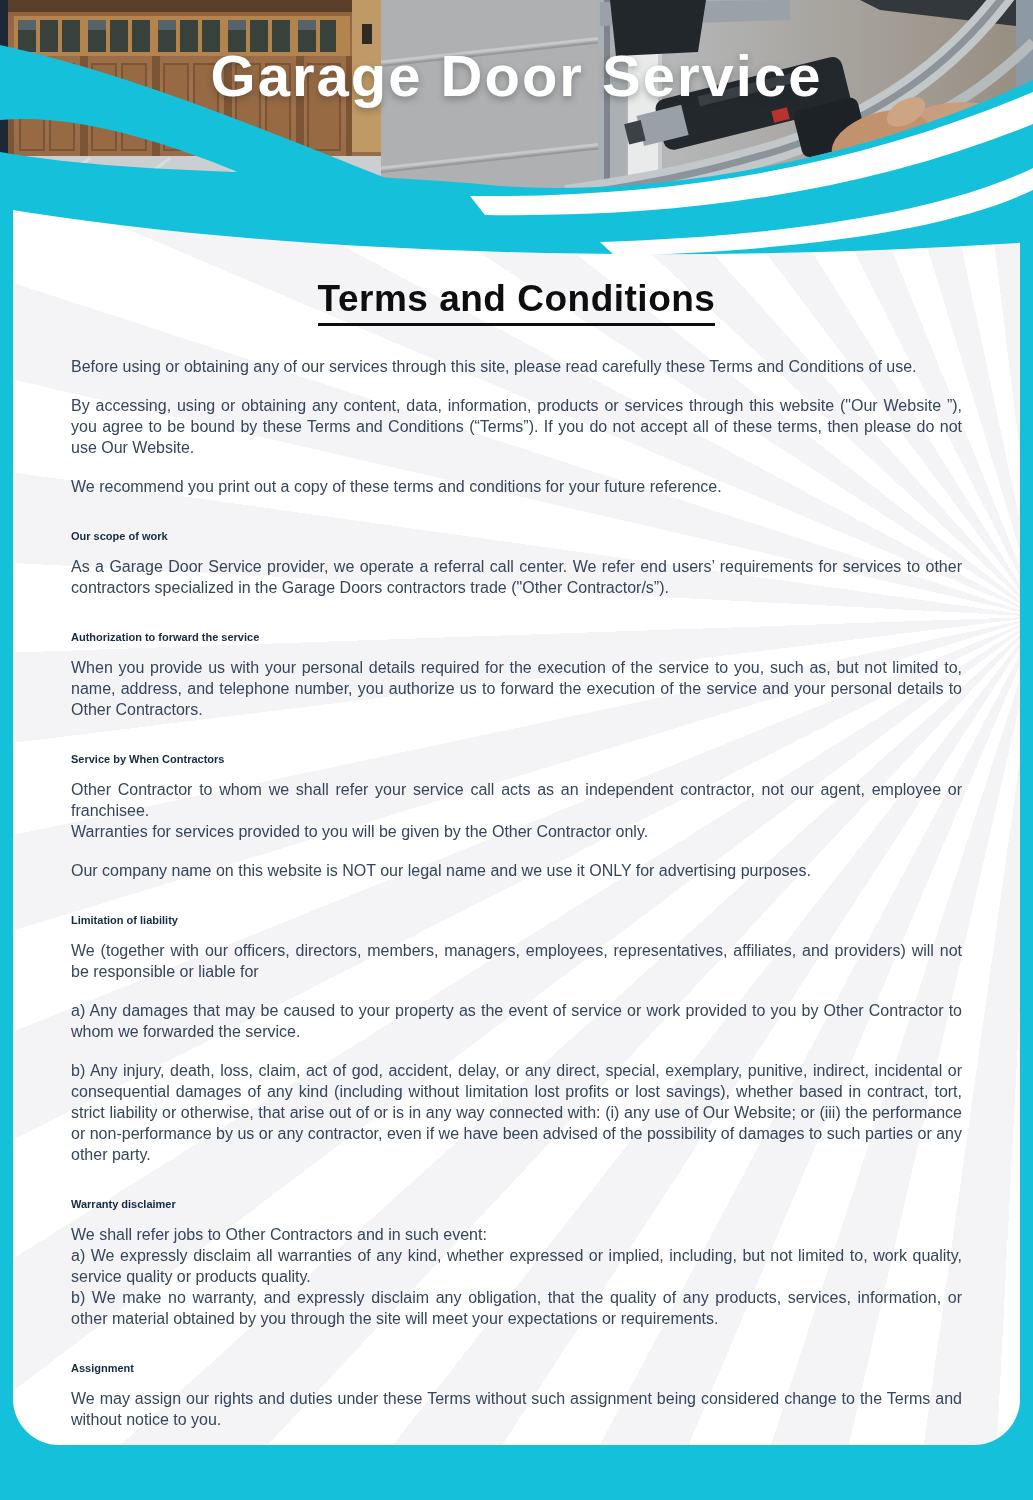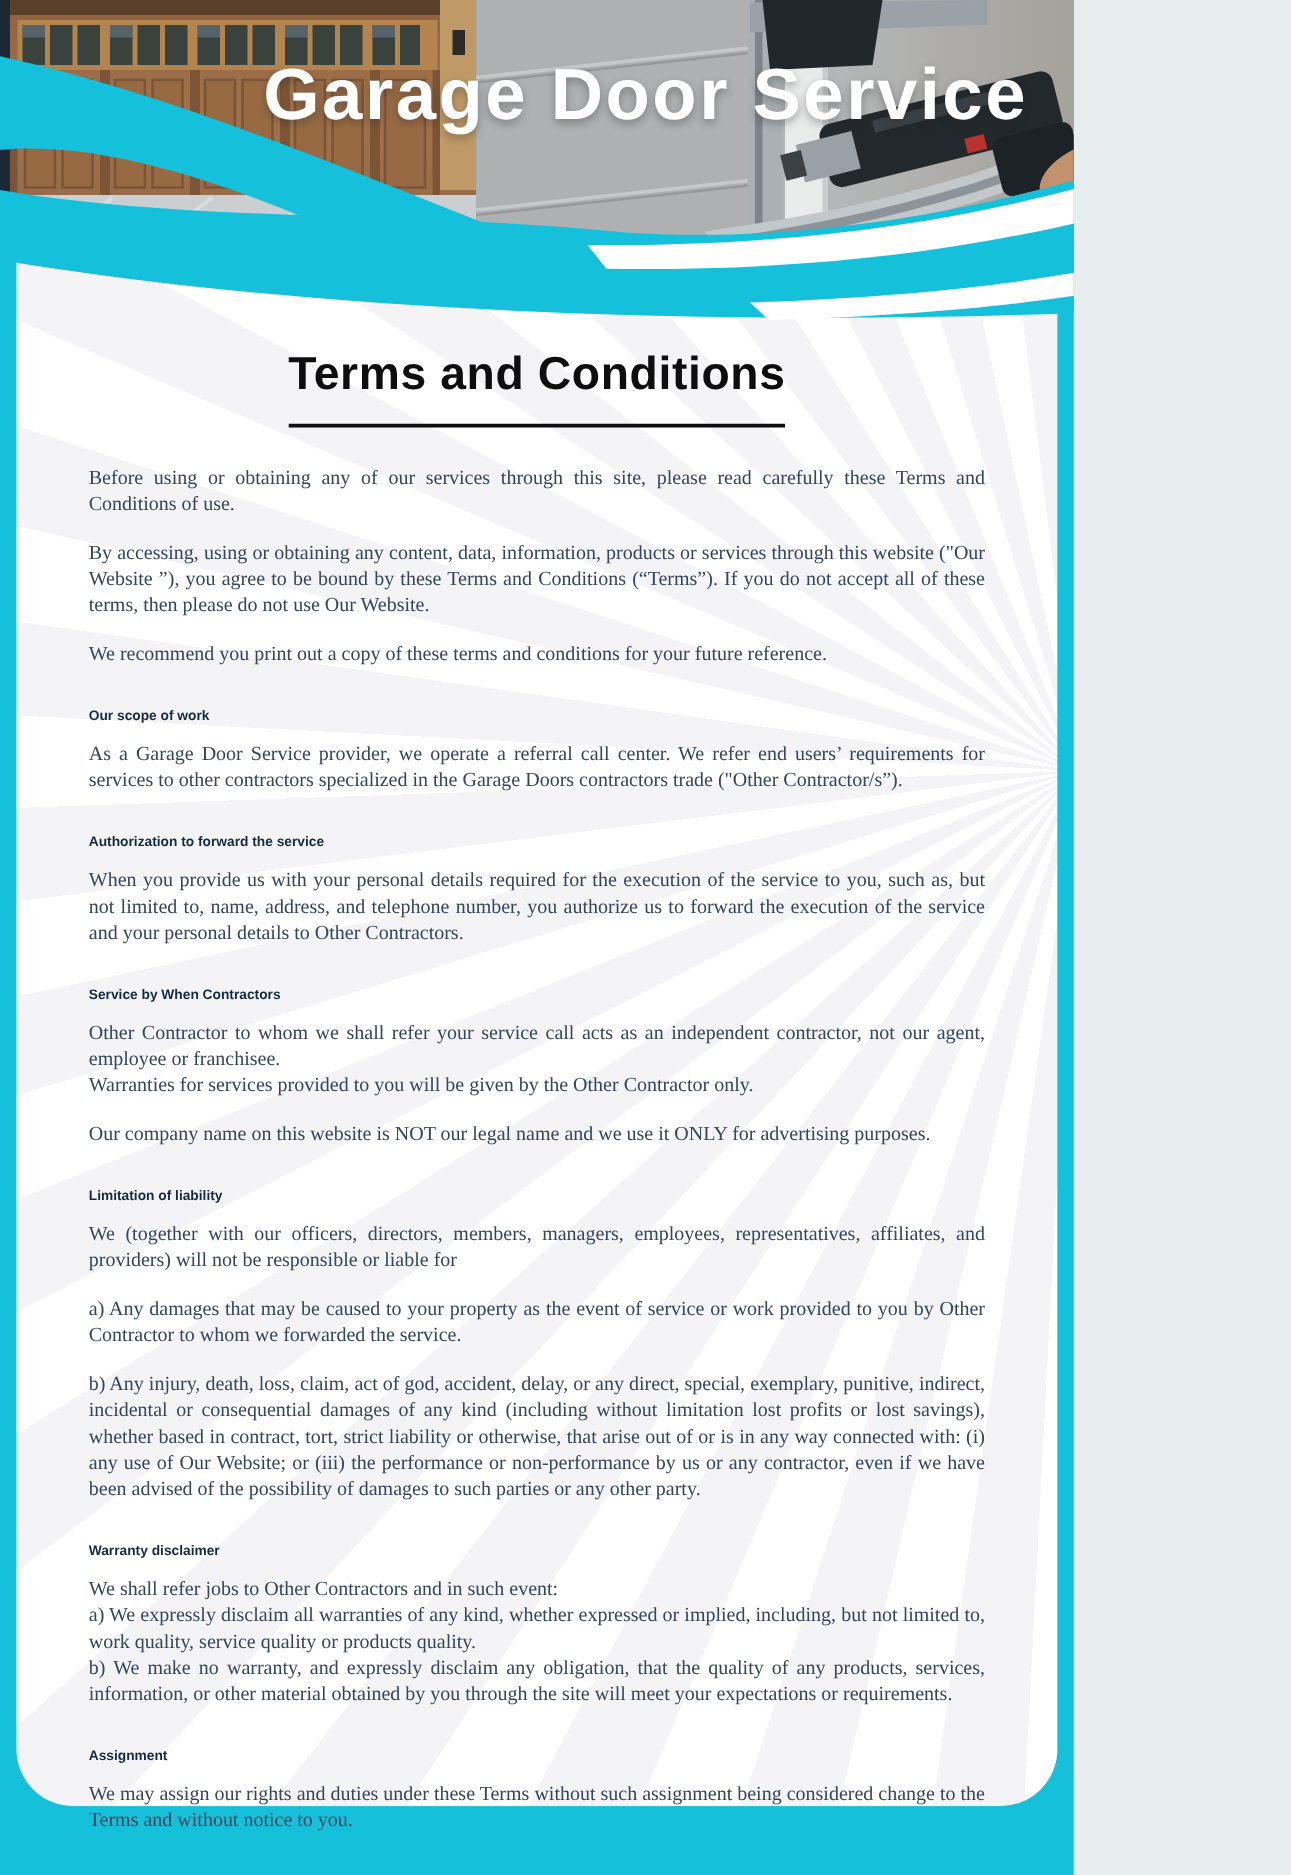--- a/index.html
+++ b/index.html
@@ -1,34 +1,34 @@
 <!DOCTYPE html>
 <html><head>
 <meta charset="utf-8">
 <style>
   html,body{margin:0;padding:0;background:#e8eef0;}
-  .page{position:relative;width:859px;height:1500px;background:#15c1da;overflow:hidden;
+  .page{position:relative;width:1033px;height:1500px;background:#15c1da;overflow:hidden;
         font-family:"Liberation Sans",sans-serif;}
   
   .card{position:absolute;left:13px;right:13px;top:190px;bottom:55px;z-index:1;
         border-radius:0 0 46px 46px;
         background:
           linear-gradient(rgba(255,255,255,.35),rgba(255,255,255,.35)),
           repeating-conic-gradient(from 128deg at 102% 34%, #ffffff 0deg 5deg, #eeeef2 5deg 10deg);}
   .header{position:absolute;top:0;left:0;width:1033px;height:265px;z-index:2;}
   .header svg{display:block;}
   .header-title{position:absolute;top:42px;left:0;width:100%;text-align:center;
         font-size:58px;font-weight:700;color:#ffffff;letter-spacing:2px;
         text-shadow:0 3px 7px rgba(40,40,40,.35);}
   .content{position:absolute;left:71px;right:71px;top:278px;z-index:3;}
   h1{text-align:center;margin:0 0 30px;}
   h1 span{display:inline-block;font-size:37px;font-weight:700;color:#0e0e0e;
-        border-bottom:3px solid #0e0e0e;padding-bottom:19px;letter-spacing:.5px;}
+        border-bottom:3px solid #0e0e0e;padding-bottom:3px;letter-spacing:.5px;}
   .content p{font-size:16px;line-height:21px;color:#36455a;text-align:justify;
-        margin:0 0 18px;font-family:Liberation Serif, serif;}
+        margin:0 0 18px;}
   .content p.tight{margin-bottom:0;}
   .content h2{font-size:11px;line-height:22px;font-weight:700;color:#152a40;
         margin:28px 0 9px;}
 </style>
 </head>
 <body>
 
 <div class="page">
 
   <div class="card"></div>

